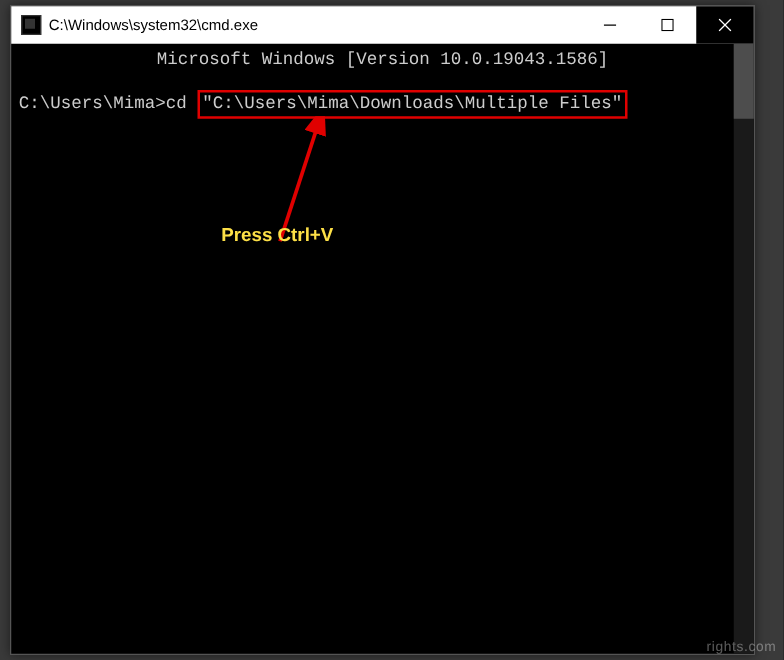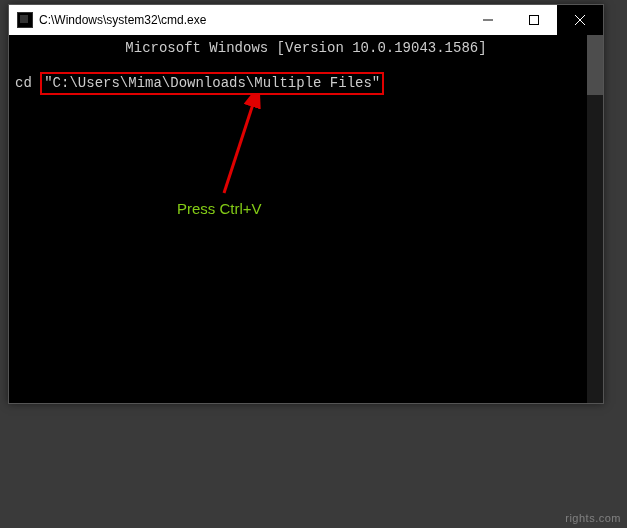--- a/index.html
+++ b/index.html
@@ -9,21 +9,21 @@
       background: #3a3a3a;
       font-family: Consolas, "Courier New", monospace;
       overflow: hidden;
       position: relative;
     }
     .window {
       position: absolute;
       left: 8px;
       top: 4px;
       width: 596px;
-      height: 400px;
+      height: 520px;
       background: #000;
       border: 1px solid #555;
       box-shadow: 0 0 8px rgba(0,0,0,0.5);
     }
     .titlebar {
       height: 30px;
       background: #fff;
       display: flex;
       align-items: center;
       position: relative;
@@ -87,23 +87,23 @@
     }
     .arrow-svg {
       position: absolute;
       left: 165px;
       top: 58px;
       pointer-events: none;
     }
     .hint-label {
       position: absolute;
       left: 168px;
-      top: 164px;
-      color: #84cc16;
-      font-weight: normal;
+      top: 144px;
+      color: #fde047;
+      font-weight: bold;
       font-size: 15px;
       font-family: "Segoe UI", Arial, sans-serif;
     }
     .scrollbar {
       position: absolute;
       right: 0;
       top: 30px;
       bottom: 0;
       width: 16px;
       background: #1a1a1a;
@@ -149,21 +149,21 @@
             <line x1="0" y1="0" x2="10" y2="10"></line>
             <line x1="10" y1="0" x2="0" y2="10"></line>
           </svg>
       </div>
     </div>
   </div>
 
   <div class="terminal">
     <div class="line">Microsoft Windows [Version 10.0.19043.1586]</div>
     <div class="prompt-line">
-      <span>cd </span><span class="highlight-box">"C:\Users\Mima\Downloads\Multiple Files"</span>
+      <span>C:\Users\Mima&gt;</span><span>cd </span><span class="highlight-box">"C:\Users\Mima\Downloads\Multiple Files"</span>
     </div>
 
     <svg class="arrow-svg" width="120" height="110">
       <defs>
         <marker id="ah" markerWidth="10" markerHeight="10" refX="2" refY="3" orient="auto">
           <path d="M0,0 L0,6 L8,3 z" fill="#e00000"></path>
         </marker>
       </defs>
       <line x1="50" y1="100" x2="80" y2="8" stroke="#e00000" stroke-width="3" marker-end="url(#ah)"></line>
     </svg>

